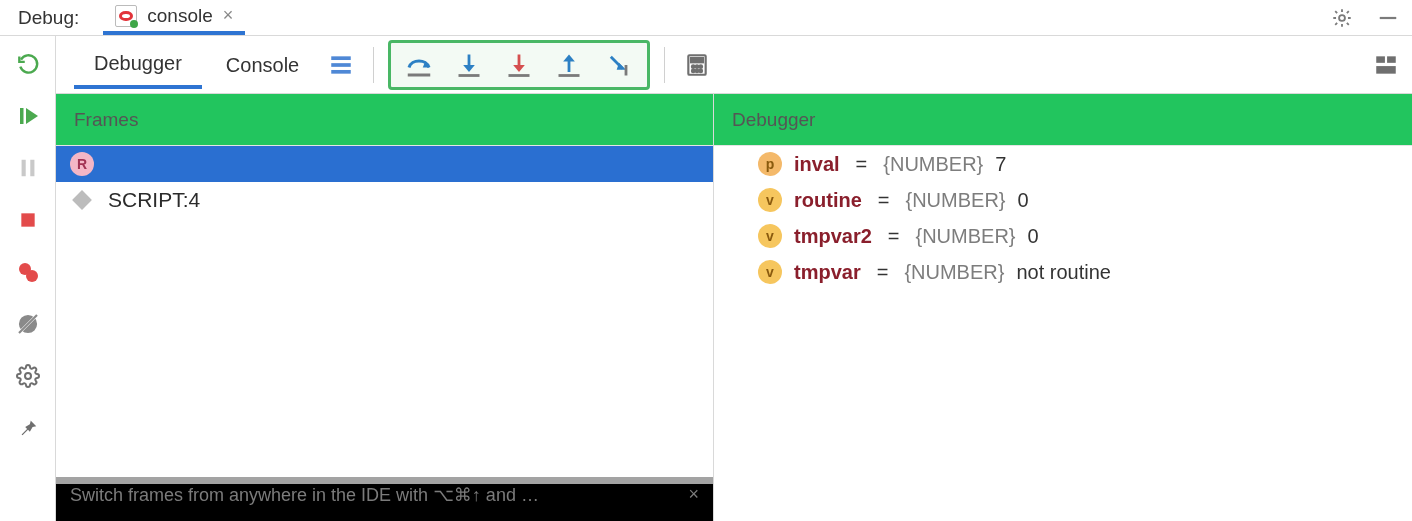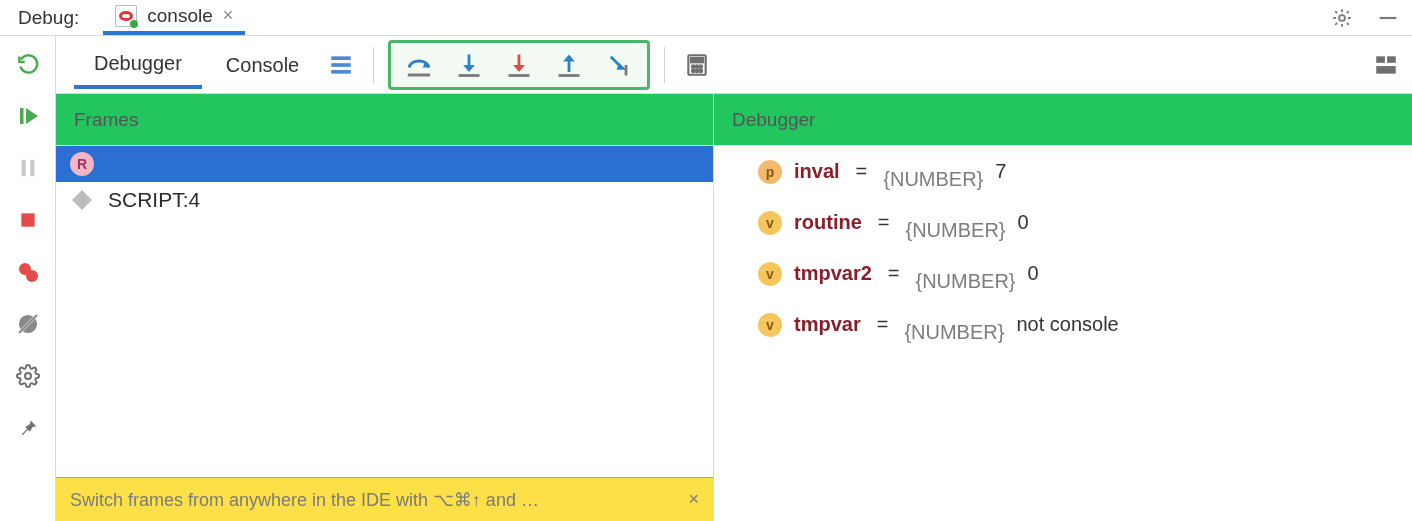--- a/index.html
+++ b/index.html
@@ -38,38 +38,38 @@
   .step-group .iconbtn { width:36px; height:36px; }
   .toolbar .right { margin-left:auto; display:flex; align-items:center; }
 
   
   .panels { display:flex; flex:1; min-height:0; }
   .panel { display:flex; flex-direction:column; }
   .panel.frames { width: 658px; border-right:1px solid #d9d9d9; }
   .panel.vars   { flex:1; }
   .panel-header { height:52px; display:flex; align-items:center; padding:0 18px; font-size:19px; color:#555; background:#22c55e; border-bottom:1px solid #e4e4e4; }
   .panel-body { flex:1; overflow:auto; background:#fff; }
-  .panel-footer { height:44px; display:flex; align-items:center; padding:0 14px; font-size:18px; color:#7b7b7b; background:#fde047; border-top:1px solid #a3a3a3; }
+  .panel-footer { height:44px; display:flex; align-items:flex-start; padding:0 14px; font-size:18px; color:#7b7b7b; background:#000000; border-top:7px solid #a3a3a3; }
   .panel-footer .closehint { margin-left:auto; cursor:pointer; }
 
   
   .frame-row { display:flex; align-items:center; gap:14px; padding:6px 14px; font-size:21px; }
   .frame-row.sel { background:#2a6fd1; color:#fff; }
   .frame-row .ico { width:24px; height:24px; border-radius:50%; display:flex; align-items:center; justify-content:center; font-size:14px; font-weight:600; }
   .frame-row.sel .ico.r { background:#f4b6c6; color:#a13253; }
   .frame-row .ico.d { background:none; }
   .diamond { width:14px; height:14px; background:#bcbcbc; transform:rotate(45deg); }
 
   
   .var-row { display:flex; align-items:center; gap:12px; padding:6px 14px 6px 44px; font-size:20px; }
   .var-row .ico { width:24px; height:24px; border-radius:50%; background:#f6c65e; color:#8a5a0e; display:flex; align-items:center; justify-content:center; font-size:14px; font-weight:600; }
   .var-row .ico.p { background:#f4b96a; }
   .vname { color:#8a1f2c;font-weight:bold; }
   .veq { color:#333; padding:0 4px; }
-  .vtype { color:#7d7d7d;margin-top:16px; }
+  .vtype { color:#7d7d7d; }
   .vval { color:#333; }
 
   svg { display:block; }
 </style>
 </head>
 <body>
 
 <div class="window">
 
   <div class="titlebar">
@@ -268,20 +268,20 @@
               <span class="vname">tmpvar2</span>
               <span class="veq">=</span>
               <span class="vtype">{NUMBER}</span>
               <span class="vval">0</span>
             </div>
             <div class="var-row">
               <span class="ico">v</span>
               <span class="vname">tmpvar</span>
               <span class="veq">=</span>
               <span class="vtype">{NUMBER}</span>
-              <span class="vval">not console</span>
+              <span class="vval">not routine</span>
             </div>
           </div>
         </div>
       </div>
     </div>
   </div>
 </div>
 
 </body></html>

